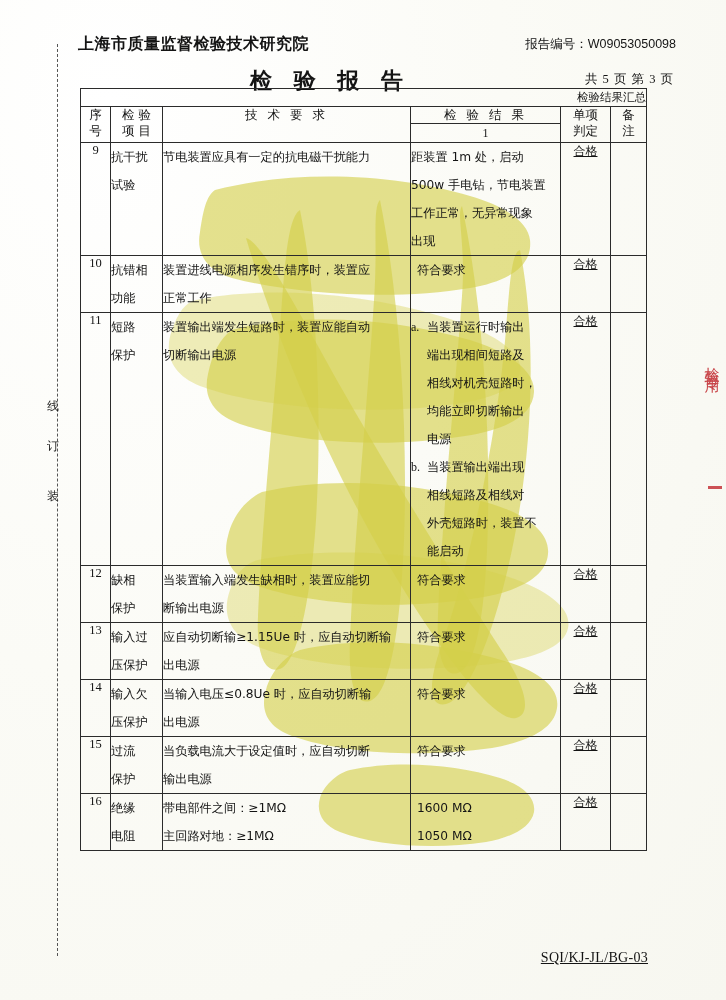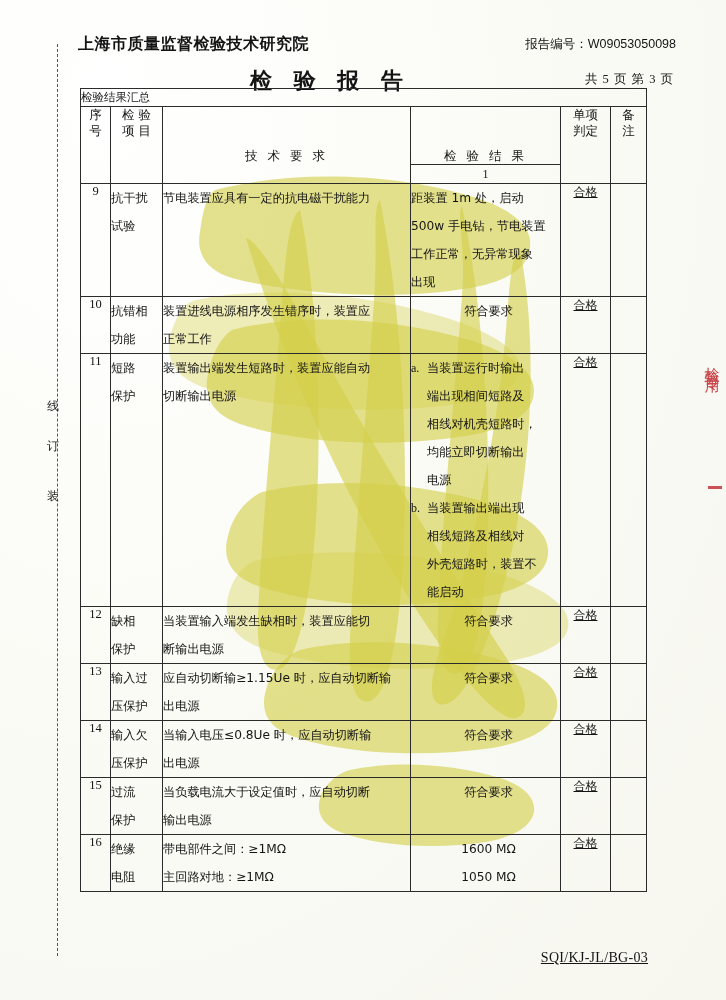--- a/index.html
+++ b/index.html
@@ -64,50 +64,50 @@
     background:transparent;
   }
   .c-no     { width:30px; }
   .c-item   { width:52px; }
   .c-req    { width:248px; }
   .c-res    { width:150px; }
   .c-judge  { width:50px; }
   .c-remark { width:36px; }
 
   .band {
-    text-align:left;
+    text-align:right;
     font-size:11.5px;
     height:17px;
     line-height:17px;
   }
   .hd-cell {
     text-align:center;
     font-size:12.5px;
     line-height:16px;
     padding:3px 1px 4px;
   }
-  .hd-cell .sp { letter-spacing:3px;margin-top:41px; }
+  .hd-cell .sp { letter-spacing:3px; }
   .hd-sub {
     text-align:center; font-size:12px; height:18px; line-height:18px;
     font-family:"Liberation Serif",serif;
   }
 
   td.num {
     text-align:center; font-size:12.5px;
     padding-top:7px;
     font-family:"Liberation Serif",serif;
   }
   td.item, td.req, td.res {
     font-size:12.2px;
     line-height:28px;
     padding:4px 6px 6px 8px;
   }
   td.item { padding-left:6px; padding-right:2px; }
   td.res  { padding-left:12px; }
-  td.res.ctr { text-align:center; padding-left:6px; }
+  td.res.ctr { padding-left:6px; }
   td.judge {
     font-size:12px; text-align:center; padding-top:7px;text-decoration:underline;
   }
   td.remark { }
 
   .res-list { }
   .res-li { display:flex; }
   .res-li .mk {
     width:16px; flex:0 0 16px;
     font-family:"Liberation Serif",serif;

